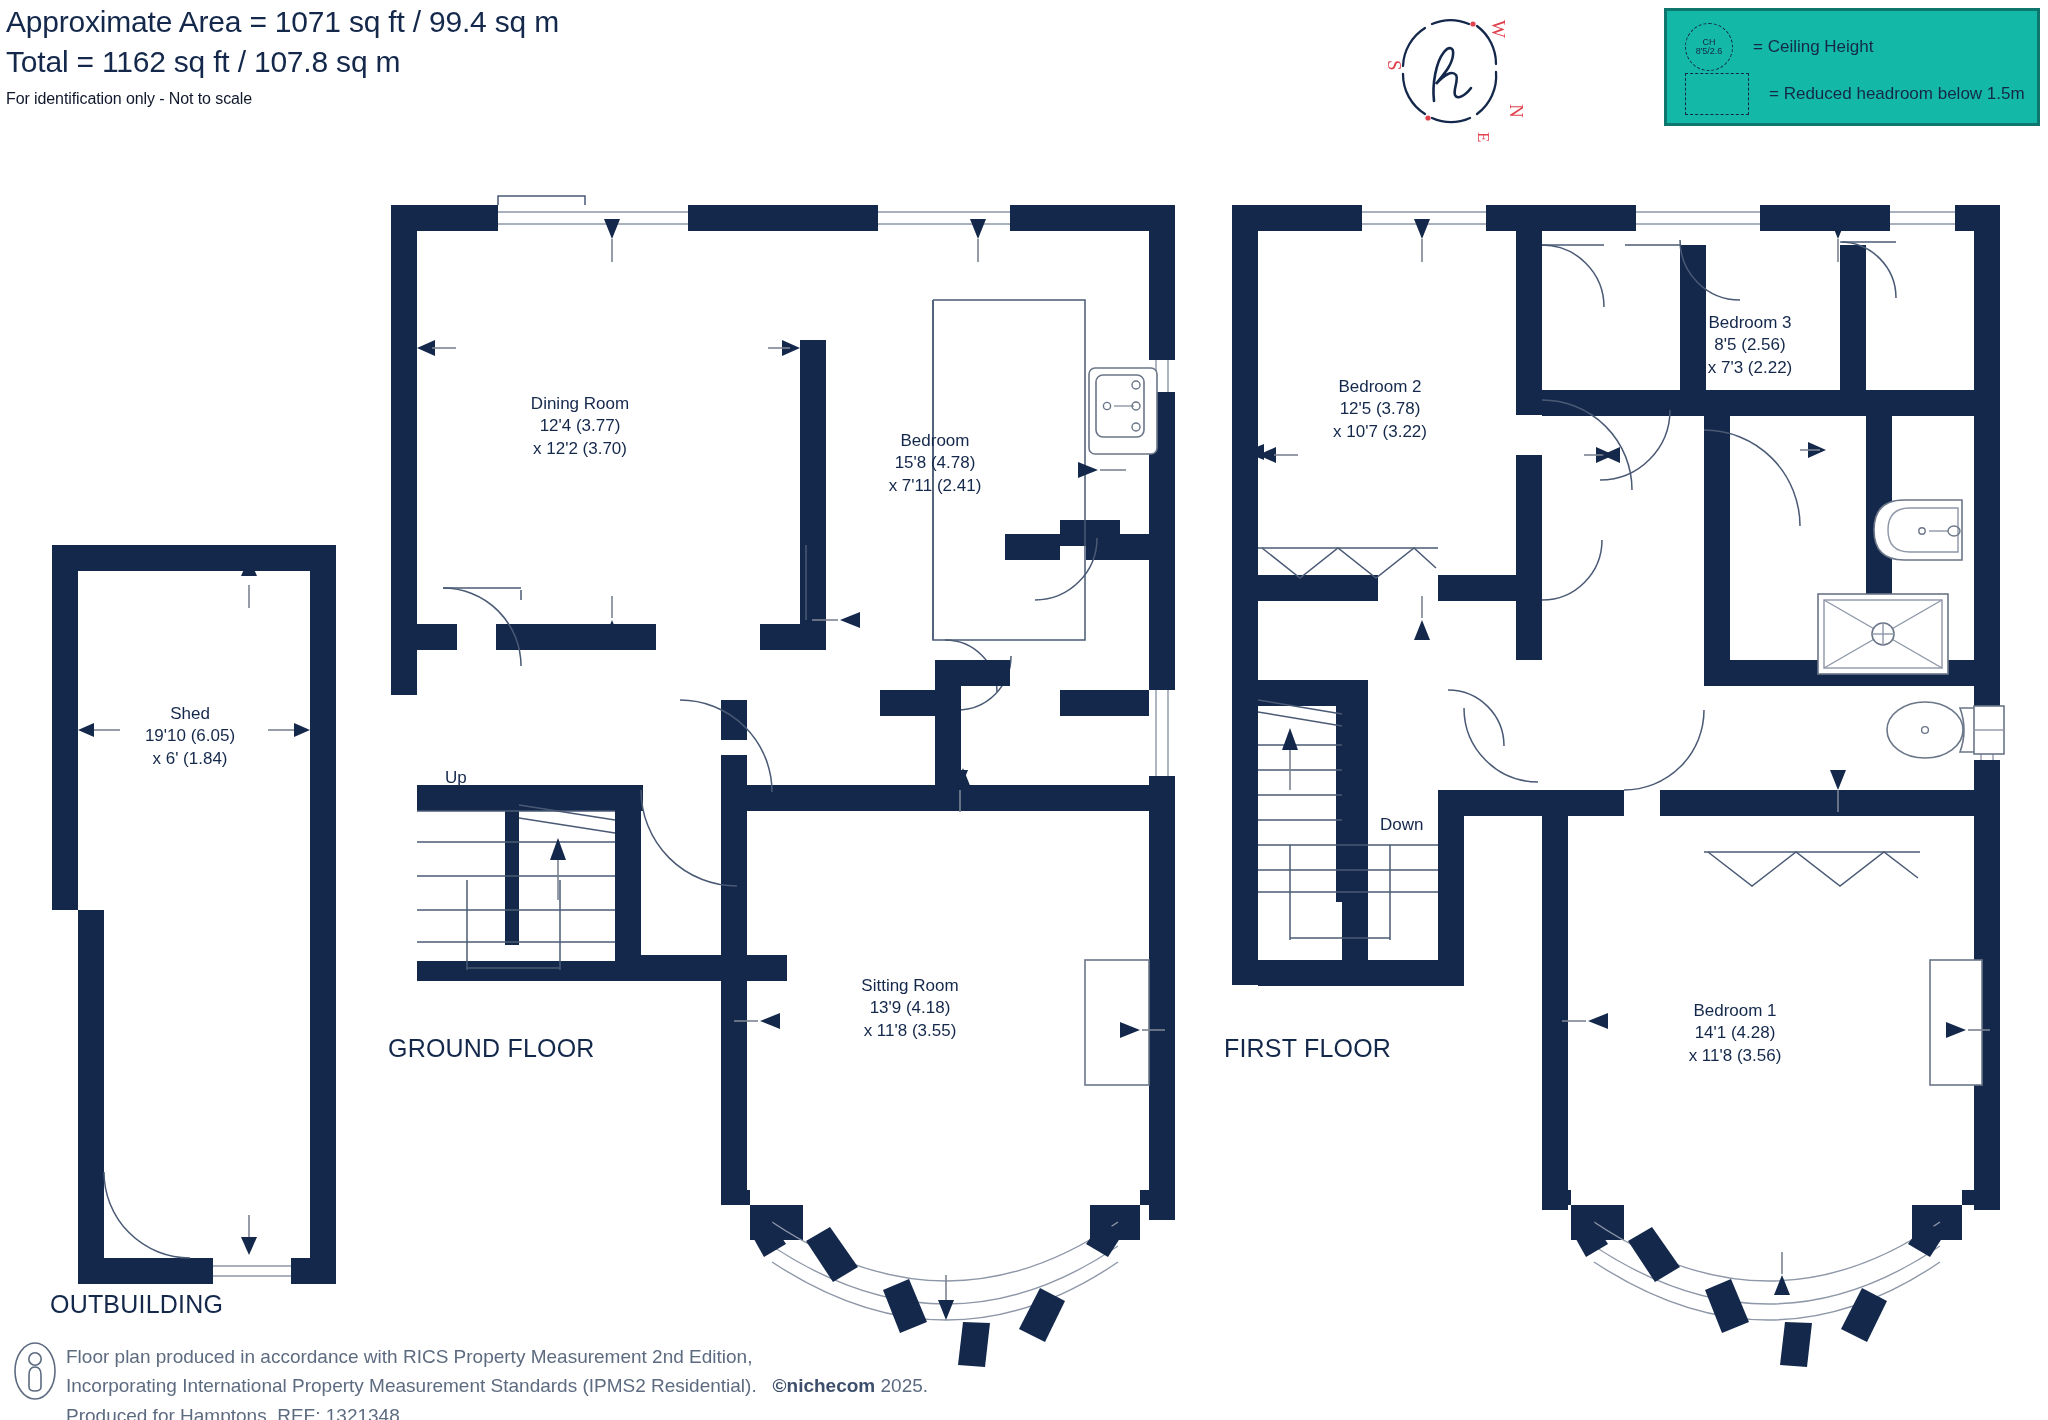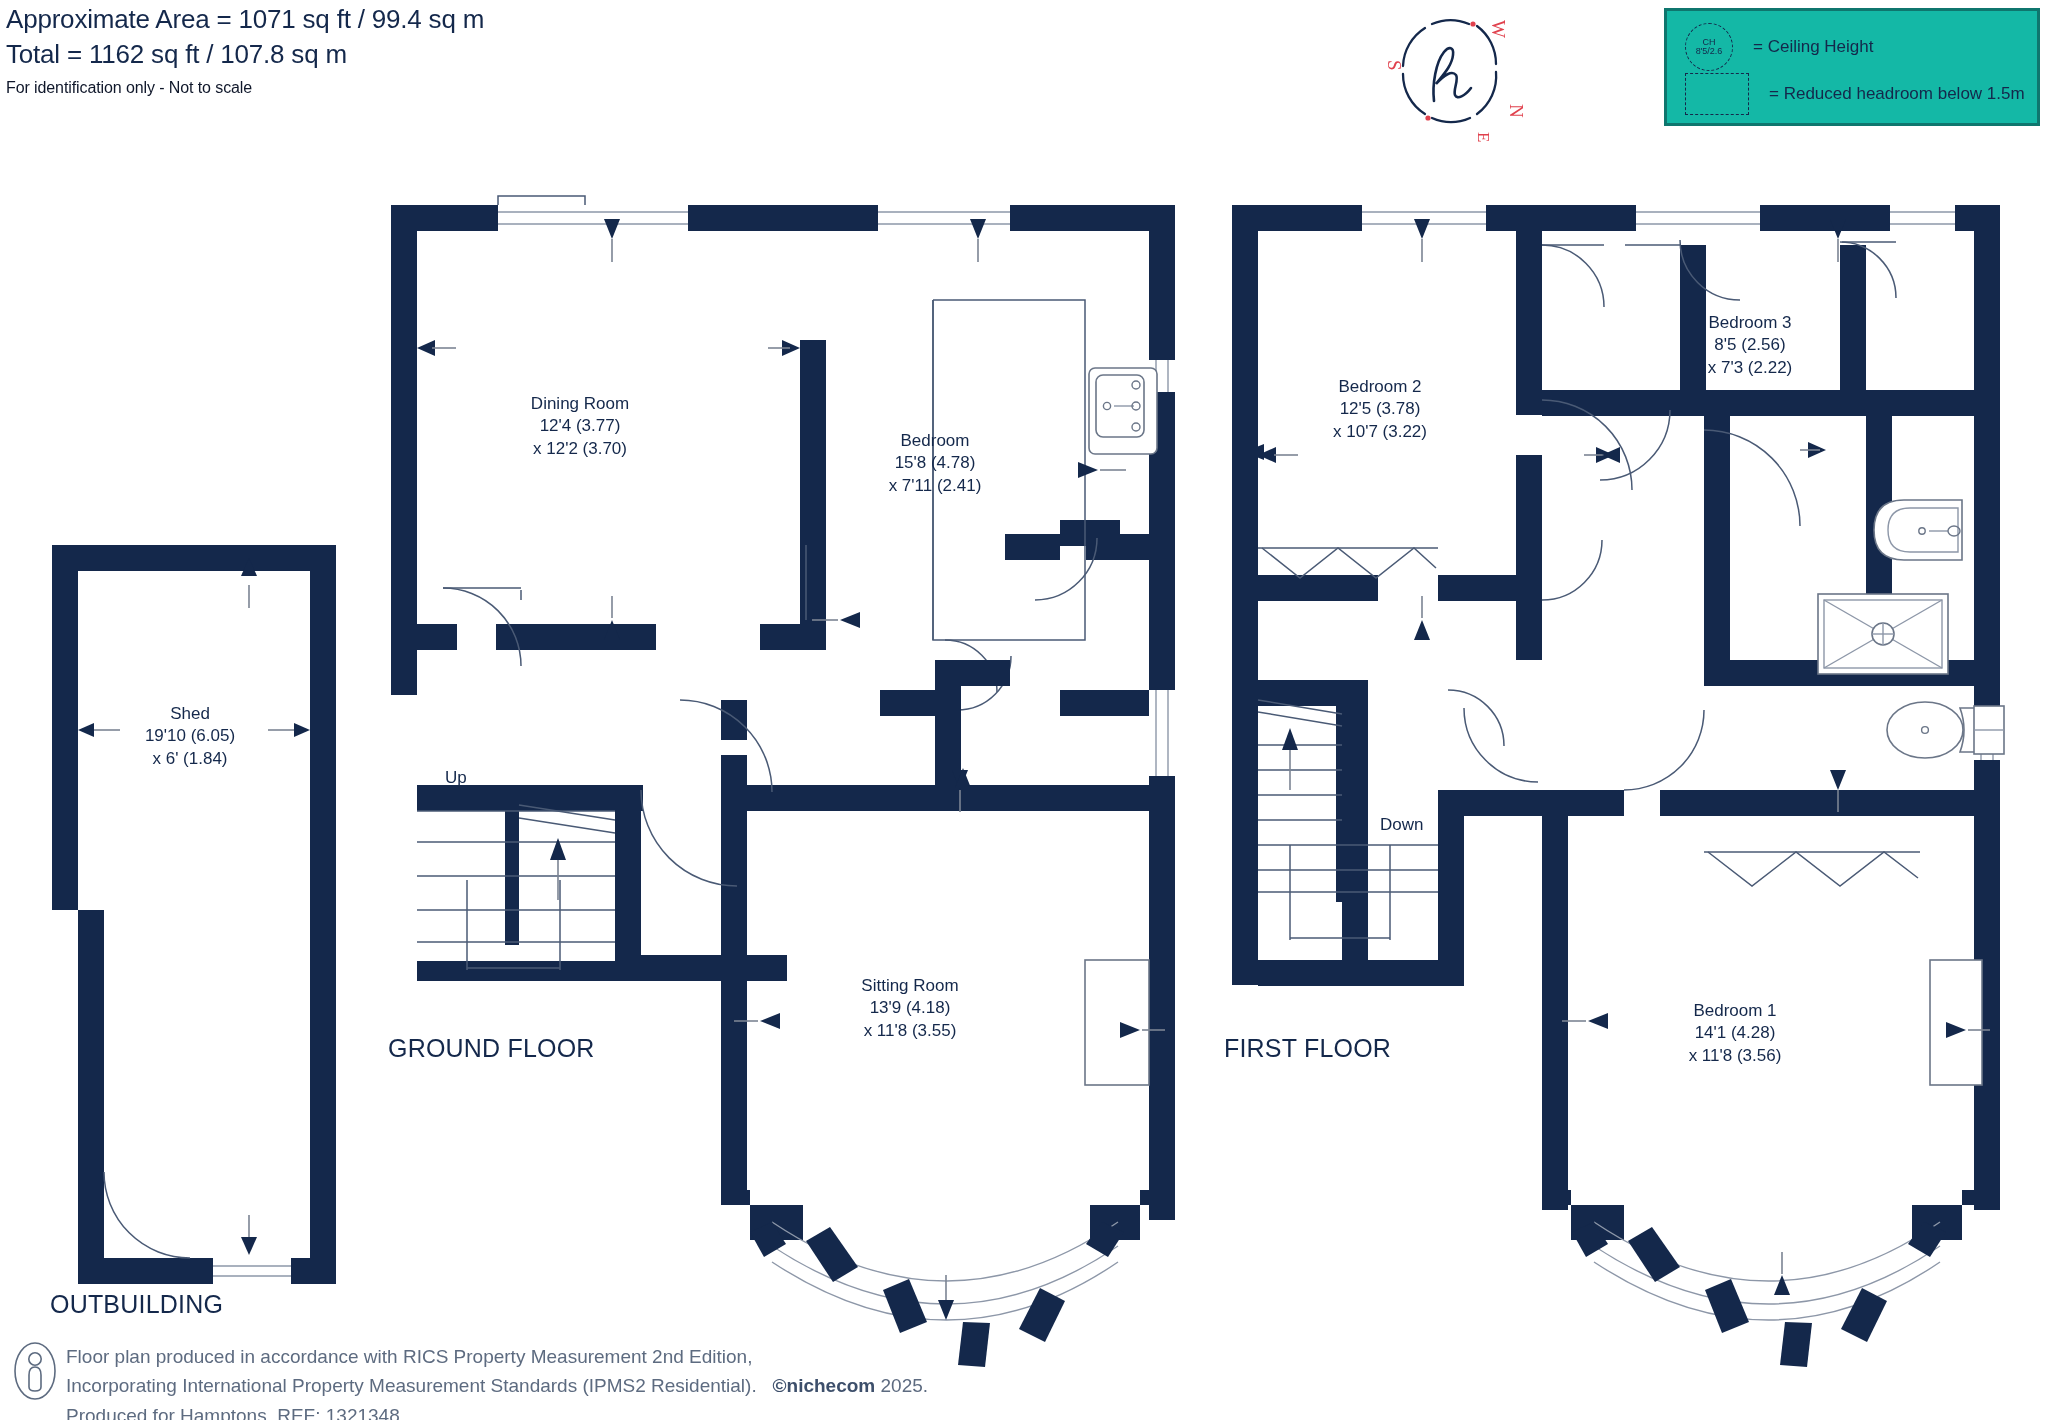--- a/index.html
+++ b/index.html
@@ -8,21 +8,21 @@
     font-family:"Liberation Sans", sans-serif;
     color:#14284b;
   }
   
   #header{position:absolute;left:6px;top:2px;width:900px;}
   #addr{
     font-size:39px;color:#e0414d;font-weight:400;letter-spacing:-0.3px;
     line-height:1.18;white-space:nowrap;
   }
   .area-line{
-    font-size:26px;color:#14284b;line-height:1.33;white-space:nowrap;letter-spacing:-0.2px;
+    font-size:30px;color:#14284b;line-height:1.33;white-space:nowrap;letter-spacing:-0.2px;
   }
   #ident{font-size:16px;color:#0f172a;margin-top:8px;letter-spacing:-0.1px;}
 
   
   #legend{
     position:absolute;left:1664px;top:8px;width:370px;height:112px;
     border:3px solid #0f766e;background:#14b8a6;
   }
   .leg-row{position:absolute;display:flex;align-items:center;}
   #leg-row1{left:18px;top:12px;}

